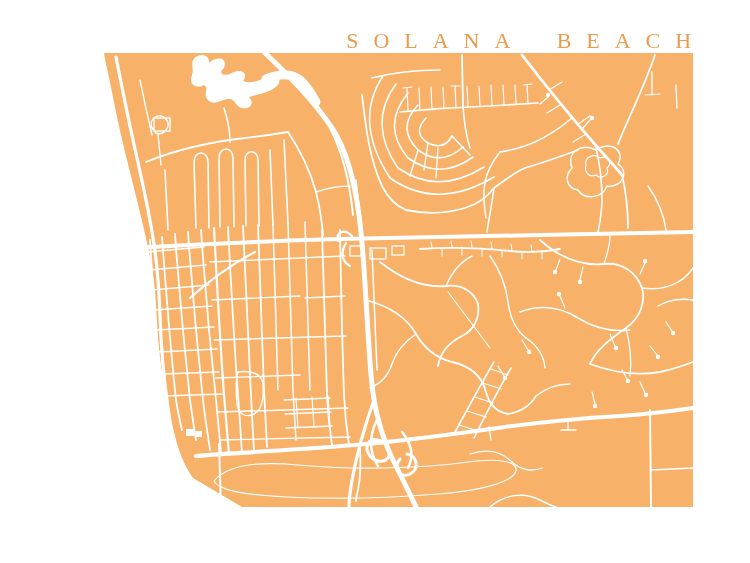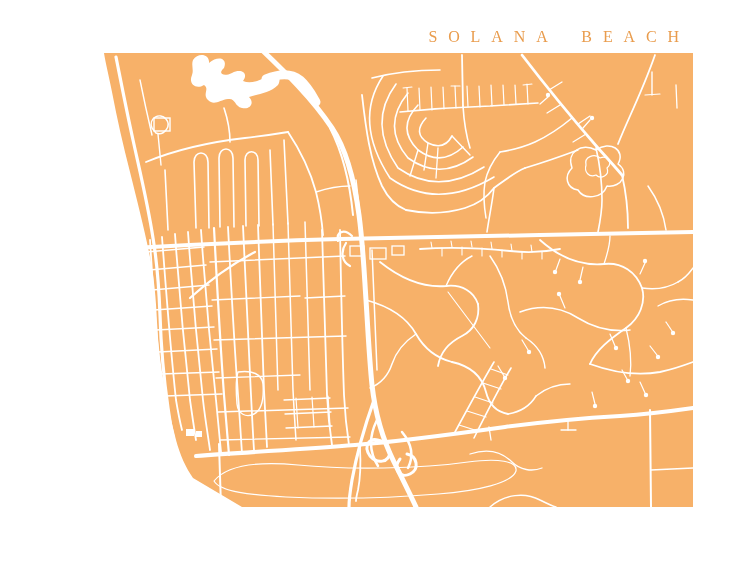--- a/index.html
+++ b/index.html
@@ -7,22 +7,22 @@
     width:750px;height:563px;
     background:#ffffff;
     font-family:"Liberation Serif", serif;
     position:relative;
     overflow:hidden;
   }
   .poster{position:absolute;inset:0;}
   .map-title{
     position:absolute;
     top:28px;
-    right:60px;
-    font-size:16px;
+    right:44px;
+    font-size:22px;
     font-weight:400;
     letter-spacing:0.68em;
     word-spacing:0.55em;
     white-space:nowrap;
     font-family:"Liberation Serif", serif;
   }
   .map-svg{position:absolute;left:0;top:0;width:750px;height:563px;display:block;}
 </style>
 </head>
 <body style="background: rgb(255, 255, 255);">

